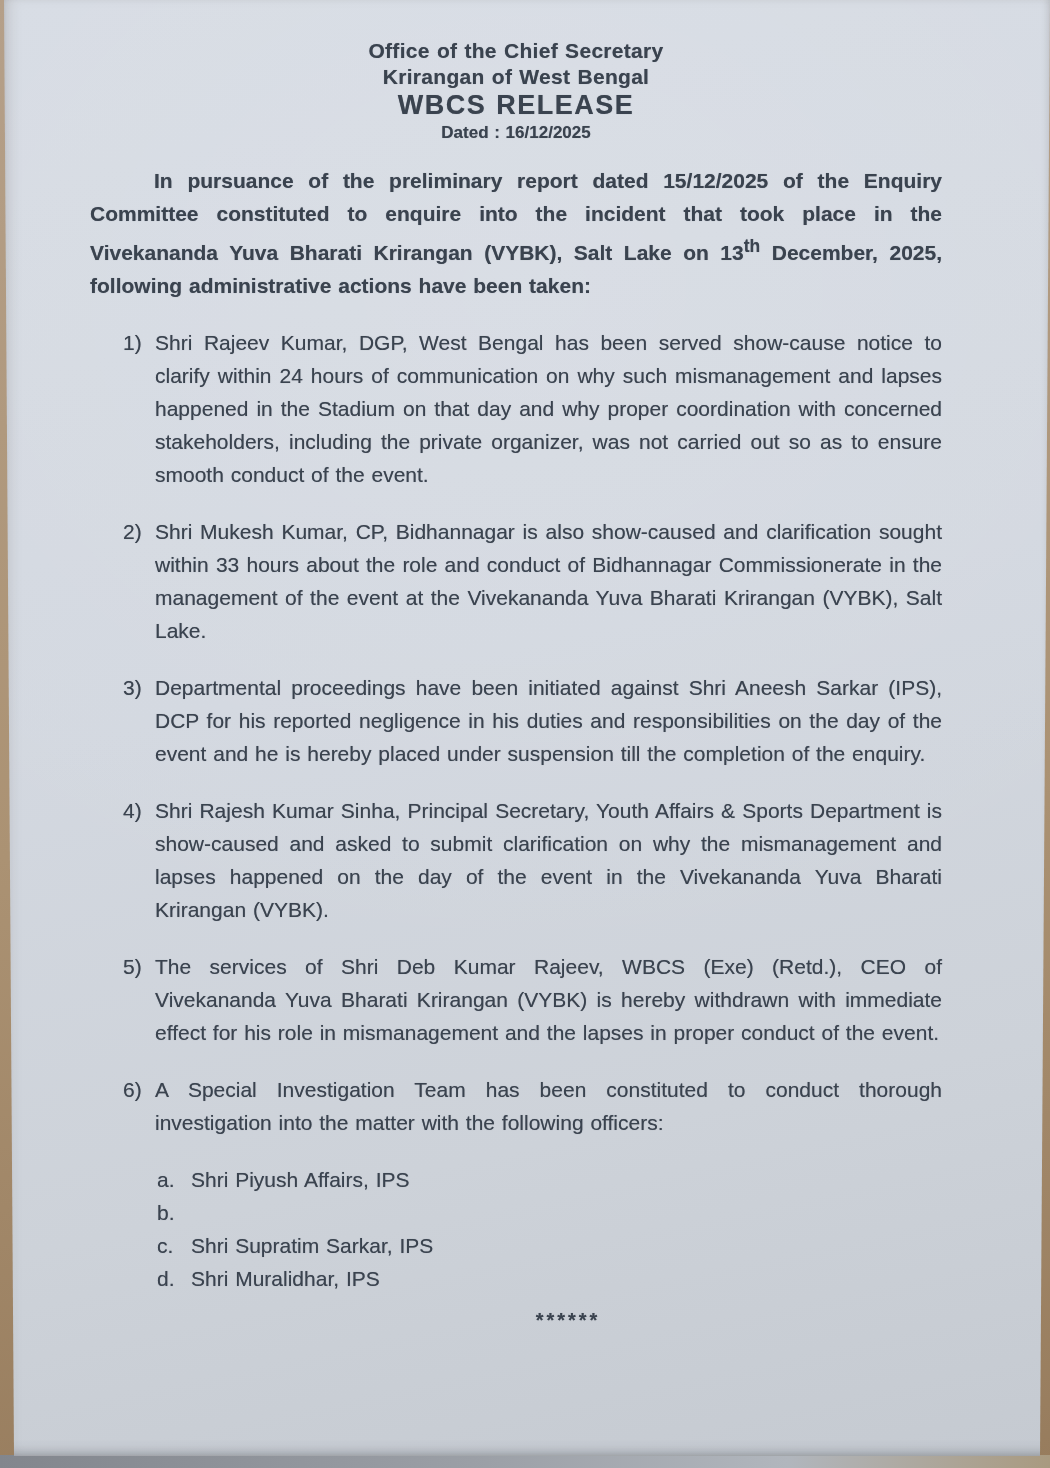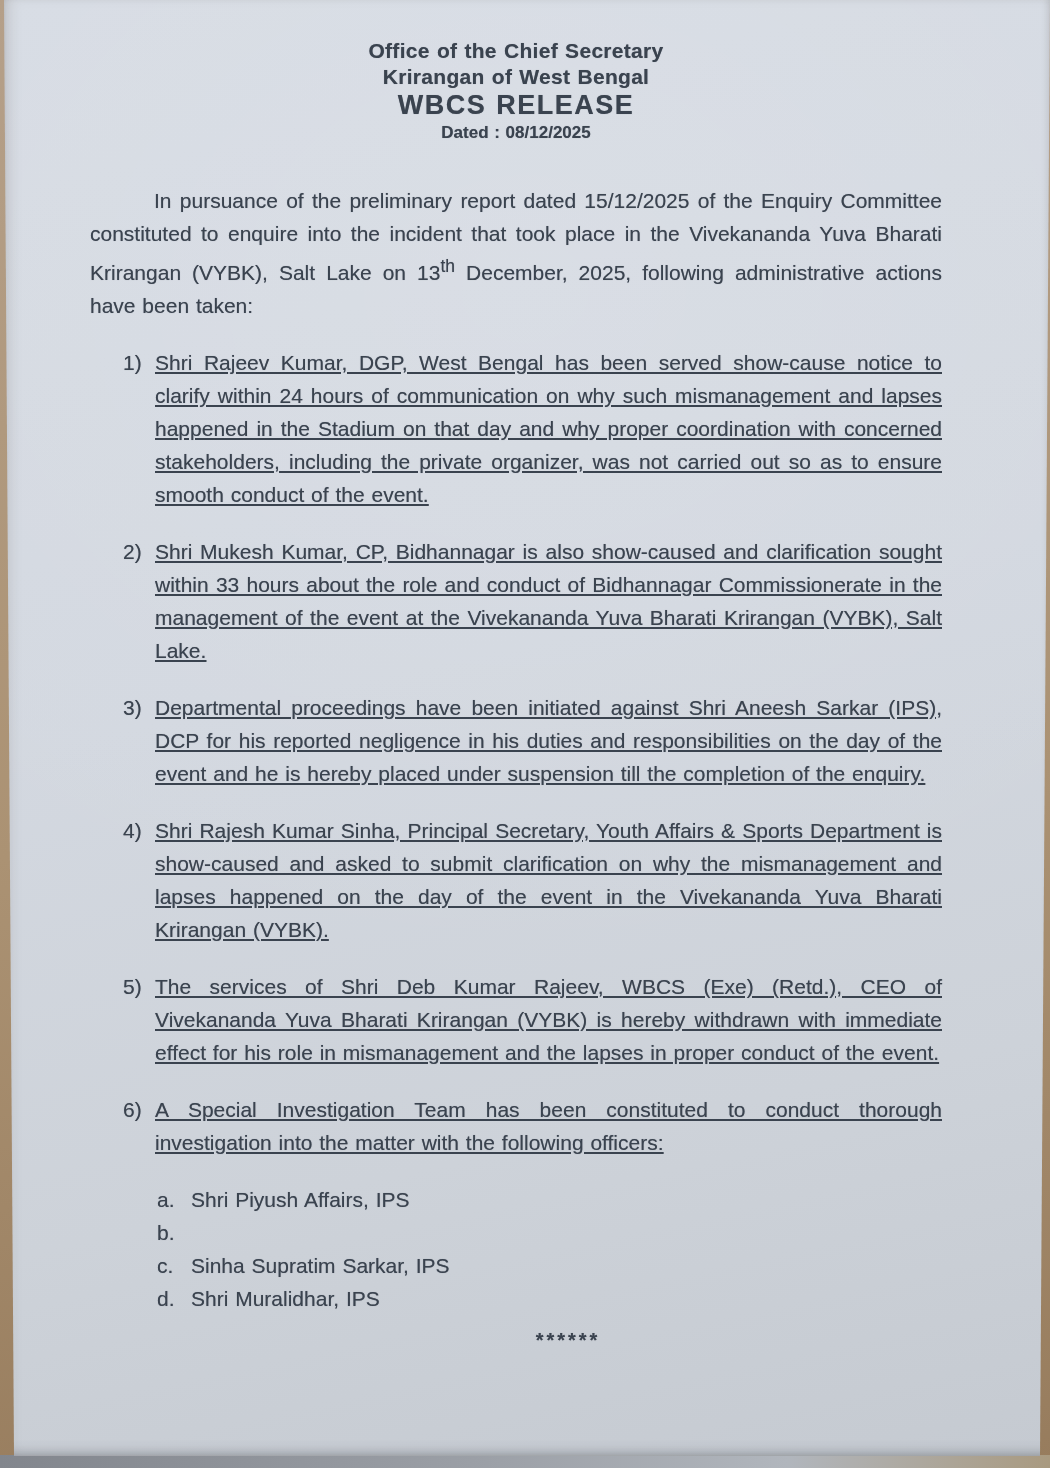--- a/index.html
+++ b/index.html
@@ -57,42 +57,42 @@
     font-size: 27px;
     line-height: 31px;
     letter-spacing: 1.5px;
   }
   .h-date {
     font-weight: bold;
     font-size: 17px;
     line-height: 23px;
   }
   .intro {
-    margin: 40px 0 0 0;
+    margin: 20px 0 0 0;
     text-align: justify;
     text-indent: 64px;
+    font-weight: bold;
   }
   .actions {
     margin: 0;
     padding: 0;
     list-style: none;
   }
   .action {
     display: flex;
     margin: 24px 0 0 33px;
   }
   .action .num {
     flex: none;
     width: 32px;
   }
   .action .txt {
     flex: 1;
     text-align: justify;
     text-align-last: left;
-    text-decoration: underline;
   }
   .officers {
     margin: 24px 0 0 67px;
   }
   .officer {
     display: flex;
   }
   .officer .letter {
     flex: none;
     width: 34px;
@@ -112,21 +112,21 @@
 
 <div class="photo">
   <div class="table-edge"></div>
 
   <div class="paper">
 
     <div class="doc-header">
       <div class="h-office">Office of the Chief Secretary</div>
       <div class="h-gov">Krirangan of West Bengal</div>
       <div class="h-title">WBCS RELEASE</div>
-      <div class="h-date">Dated : 08/12/2025</div>
+      <div class="h-date">Dated : 16/12/2025</div>
     </div>
 
     <p class="intro"><span>In pursuance of the preliminary report dated 15/12/2025 of the Enquiry Committee constituted to enquire into the incident that took place in the Vivekananda Yuva Bharati Krirangan (VYBK), Salt Lake on 13</span><sup>th</sup><span> December, 2025, following administrative actions have been taken:</span></p>
 
     <div class="actions">
       <div class="action">
         <span class="num">1)</span>
         <span class="txt">Shri Rajeev Kumar, DGP, West Bengal has been served show-cause notice to clarify within 24 hours of communication on why such mismanagement and lapses happened in the Stadium on that day and why proper coordination with concerned stakeholders, including the private organizer, was not carried out so as to ensure smooth conduct of the event.</span>
       </div>
       <div class="action">
@@ -154,21 +154,21 @@
     <div class="officers">
       <div class="officer">
         <span class="letter">a.</span>
         <span class="name">Shri Piyush Affairs, IPS</span>
       </div>
       <div class="officer">
         <span class="letter">b.</span>
       </div>
       <div class="officer">
         <span class="letter">c.</span>
-        <span class="name">Sinha Supratim Sarkar, IPS</span>
+        <span class="name">Shri Supratim Sarkar, IPS</span>
       </div>
       <div class="officer">
         <span class="letter">d.</span>
         <span class="name">Shri Muralidhar, IPS</span>
       </div>
     </div>
 
     <div class="separator">******</div>
 
   </div>

